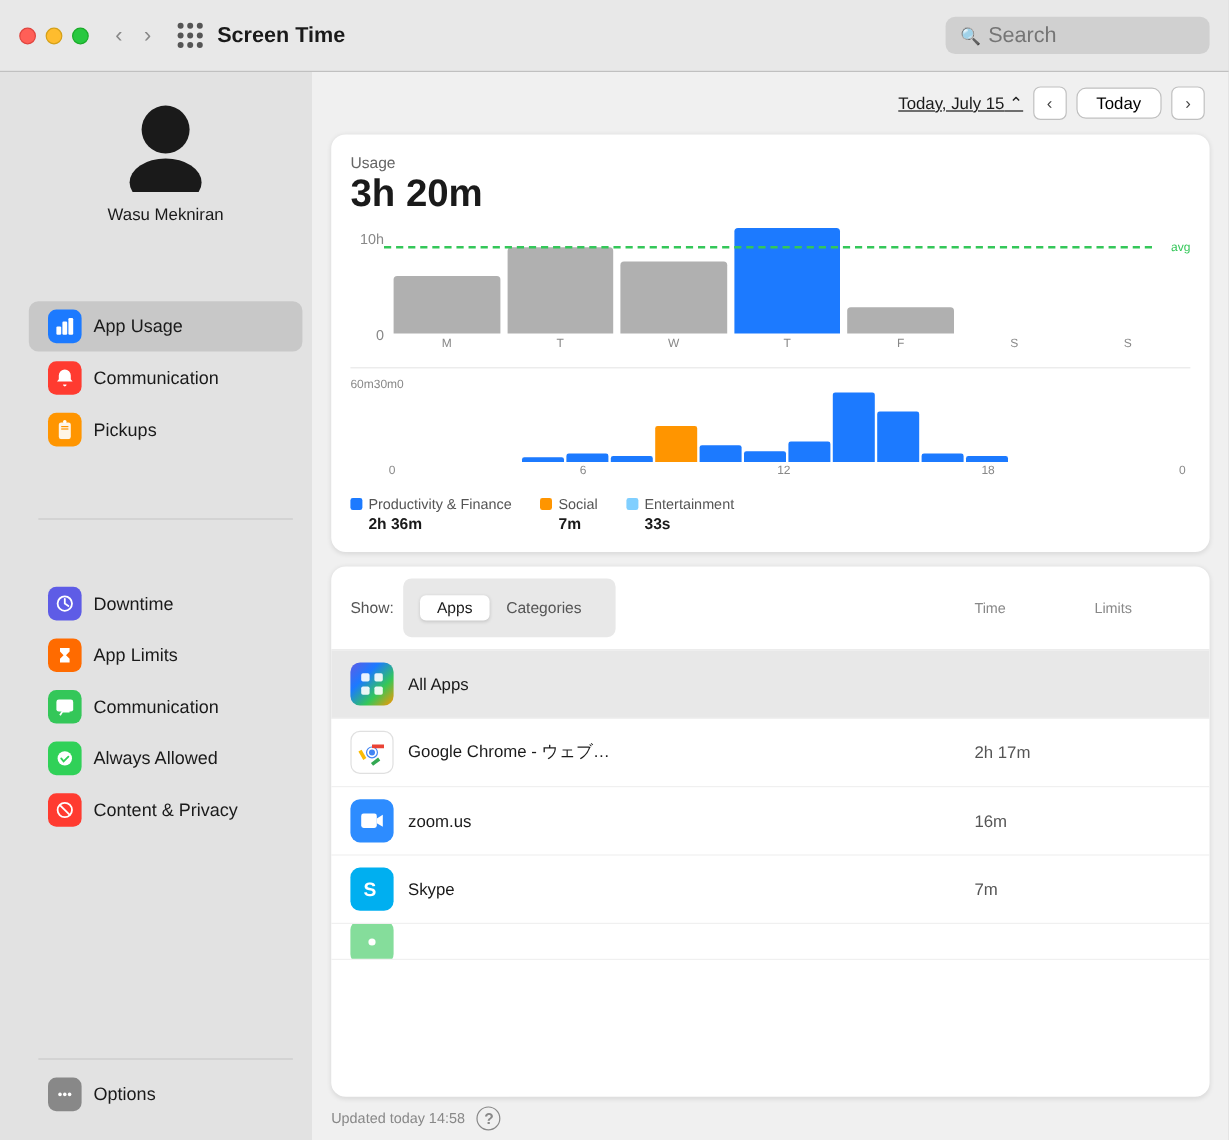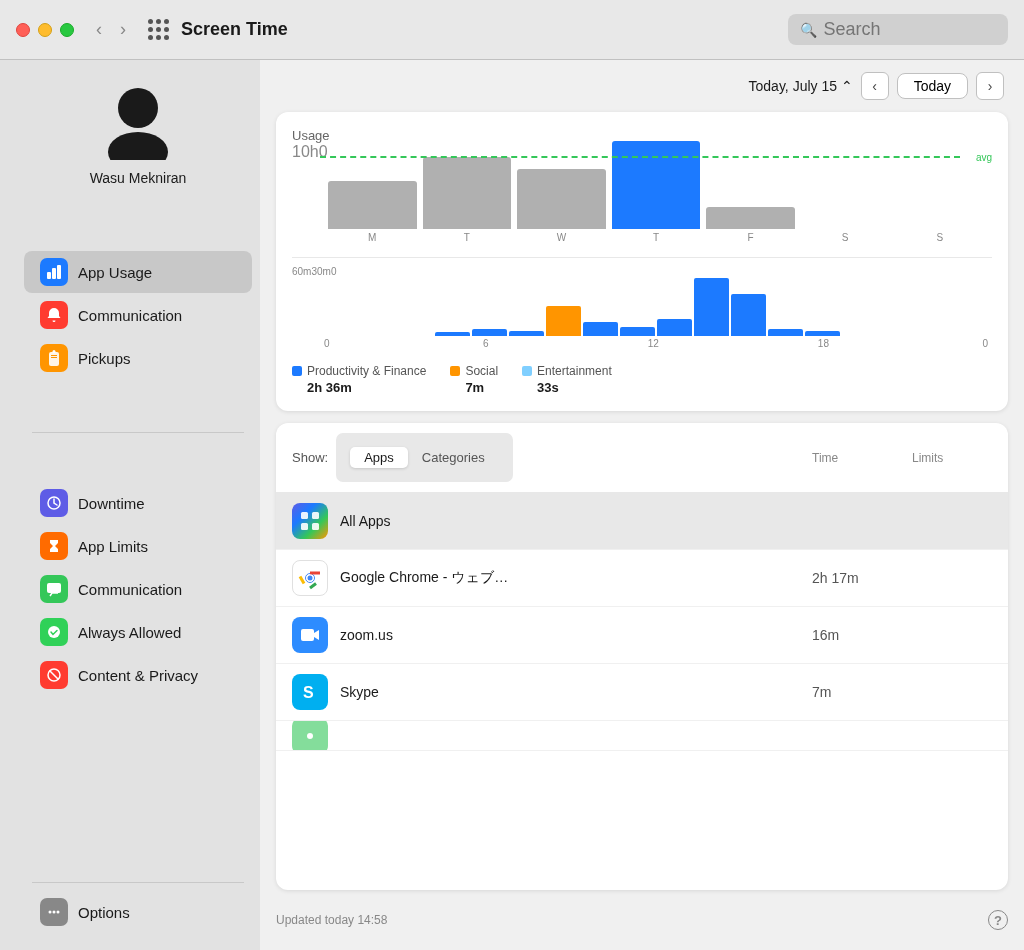--- a/index.html
+++ b/index.html
@@ -172,20 +172,21 @@
       display: flex;
       align-items: center;
       justify-content: flex-end;
       padding: 12px 20px;
       gap: 8px;
     }
     .date-label {
       font-size: 14px;
       color: #1a1a1a;
       font-weight: 500;
+      text-decoration: underline;
     }
     .date-nav-btn {
       background: none;
       border: 1px solid #c0c0c0;
       border-radius: 6px;
       width: 28px; height: 28px;
       display: flex;
       align-items: center;
       justify-content: center;
       cursor: pointer;
@@ -361,23 +362,23 @@
       font-size: 14px;
       color: #555;
     }
     .app-limits {
       width: 80px;
     }
 
     
     .status-bar {
       display: flex;
-      justify-content: space-between;
-      align-items: center;
-      padding: 20px 16px;
+      justify-content: flex-start;
+      align-items: center;
+      padding: 8px 16px;
       gap: 10px;
     }
     .status-text {
       font-size: 12px;
       color: #888;
     }
     .help-btn {
       width: 20px; height: 20px;
       border-radius: 50%;
       border: 1.5px solid #888;
@@ -549,23 +550,24 @@
       <span class="date-label">
         <span>Today, July 15</span> ⌃
       </span>
       <button class="date-nav-btn">‹</button>
       <button class="today-btn">Today</button>
       <button class="date-nav-btn">›</button>
     </div>
 
     <div class="chart-card">
       <div class="usage-label">Usage</div>
+      <div class="usage-time">3h 20m</div>
 
       <div style="display:flex; gap:0; margin-bottom:4px;">
-        <div style="display:flex; flex-direction:row; justify-content:space-between; font-size:16px; color:#888; text-align:center; width:28px; height:110px; padding-bottom:16px;">
+        <div style="display:flex; flex-direction:column; justify-content:space-between; font-size:12px; color:#888; text-align:right; width:28px; height:110px; padding-bottom:16px;">
           <span>10h</span>
           <span>0</span>
         </div>
         <div style="flex:1; position:relative;">
           <div style="position:absolute; top:12%; width:calc(100% - 32px); border-top:2px dashed #34c759; z-index:2;"></div>
           <span style="position:absolute; right:0; top:8%; font-size:10px; color:#34c759;">avg</span>
           <div style="display:flex; align-items:flex-end; height:100px; gap:6px; padding:0 8px;">
             <div class="bar-col">
               <div class="bar bar-gray" style="height:48px;"></div>
               <span class="bar-label">M</span>

